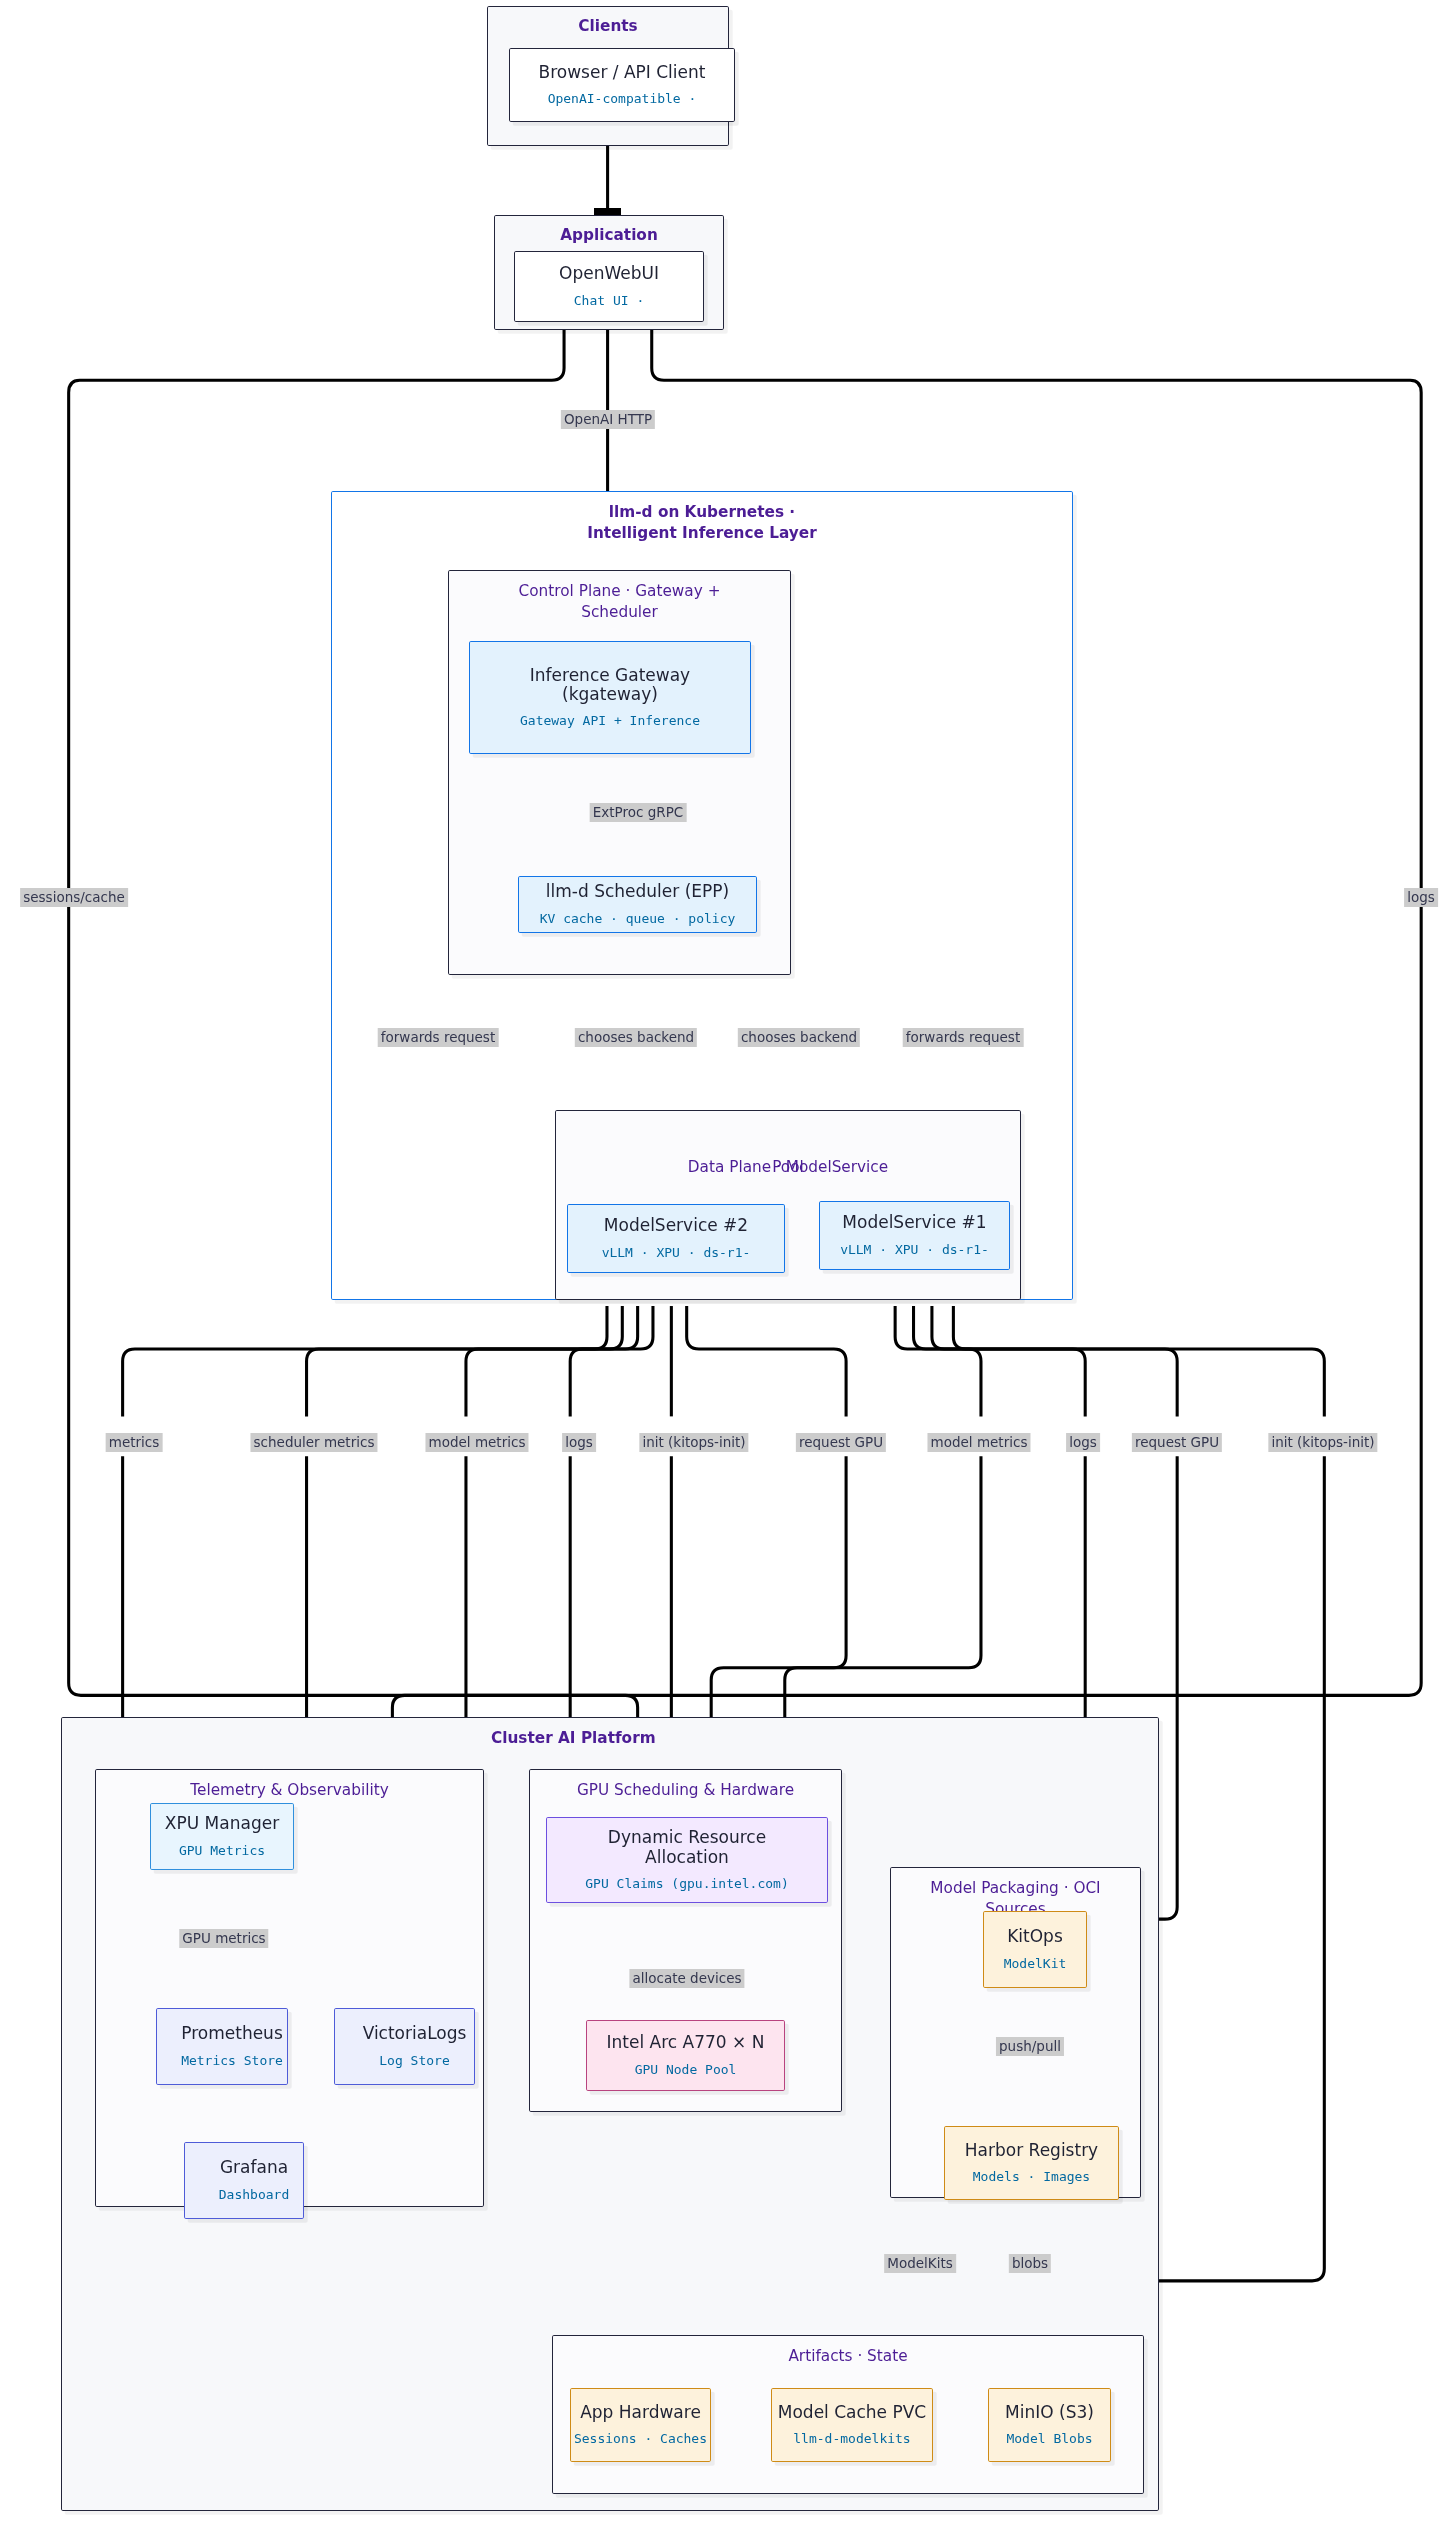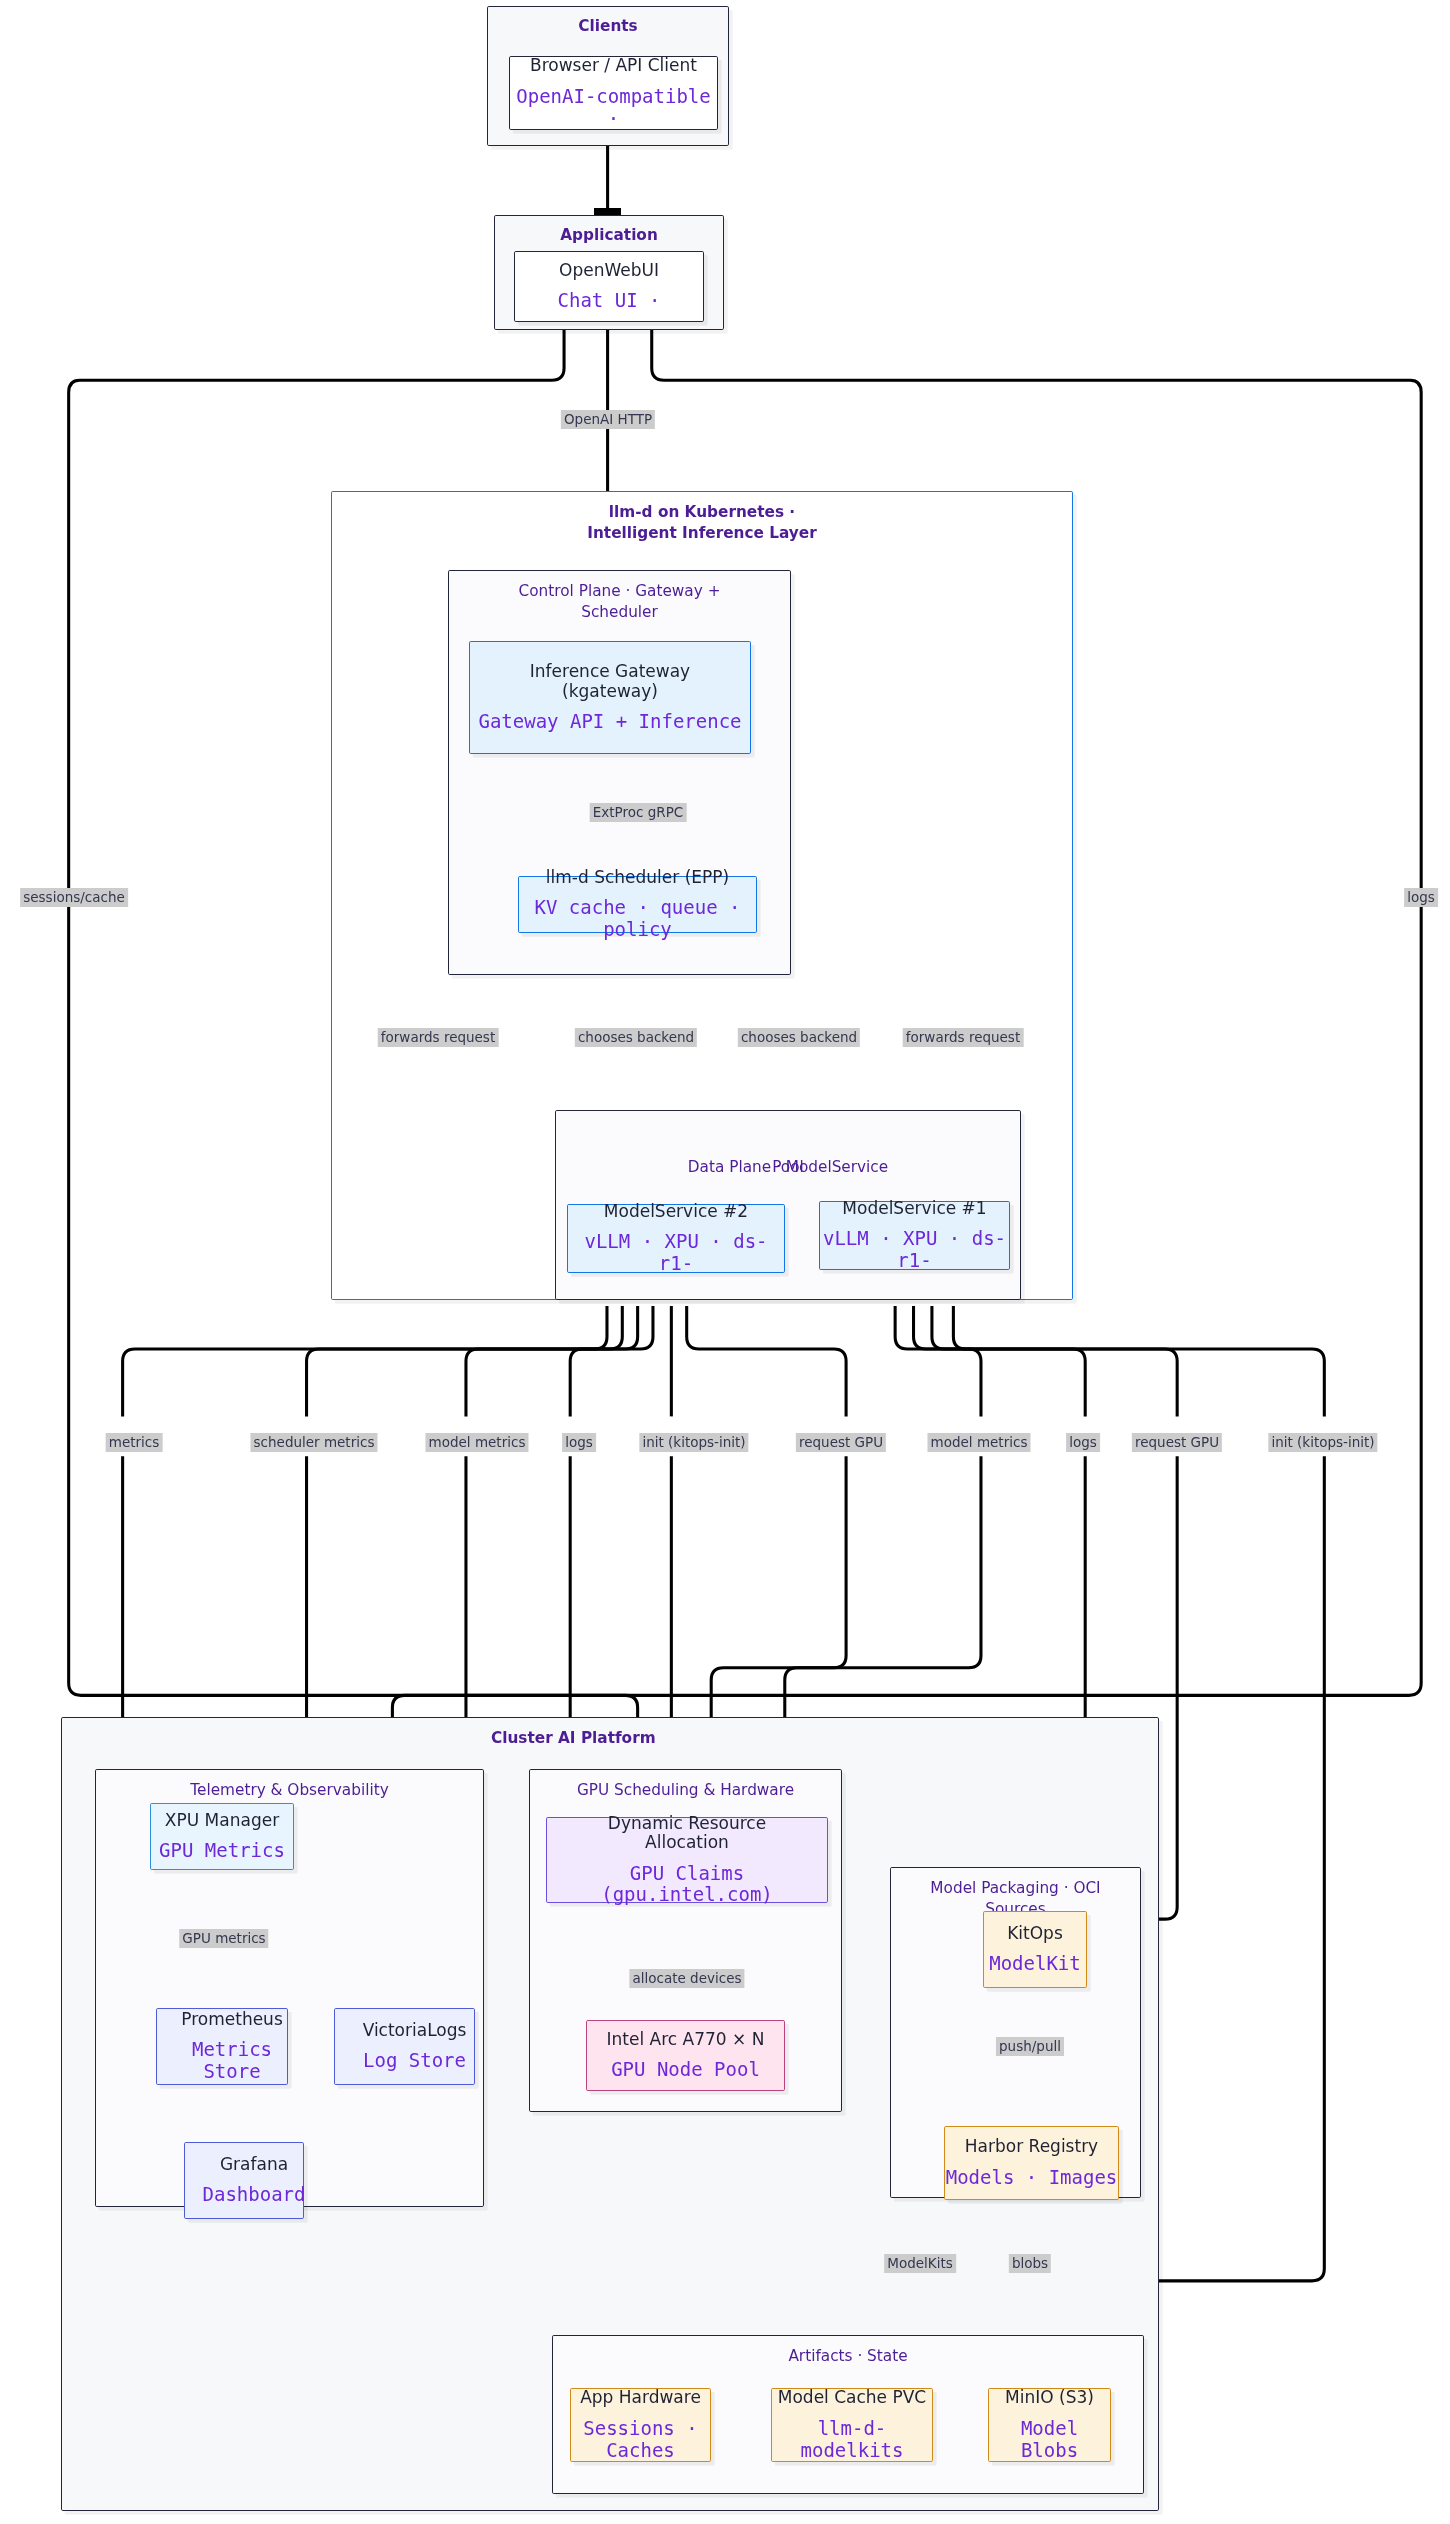--- a/index.html
+++ b/index.html
@@ -5,21 +5,21 @@
   html,body{margin:0;padding:0;background:#ffffff;}
   body{font-family:"DejaVu Sans",sans-serif;color:#1f2233;}
   #canvas{position:relative;width:1450px;height:2525px;background:#ffffff;overflow:hidden;}
 
   
   .node{position:absolute;box-sizing:border-box;display:flex;flex-direction:column;
         align-items:center;justify-content:center;text-align:center;
         border:1.8px solid #23253b;background:#ffffff;border-radius:1.8px;
         box-shadow:3.7px 3.7px 0 rgba(0,0,0,0.06);}
   .node .t1{font-size:17px;line-height:1.15;color:#1f2233;}
-  .node .t2{font-size:19px;line-height:1.15;margin-top:9.8px;color:#6d28d9;
+  .node .t2{font-size:13px;line-height:1.15;margin-top:9.8px;color:#0369a1;
             font-family:"DejaVu Sans Mono",monospace;}
 
   
   .cluster{position:absolute;box-sizing:border-box;border:1.8px solid #23253b;
            background:#f7f8fa;border-radius:1.8px;box-shadow:3.7px 3.7px 0 rgba(0,0,0,0.05);}
   .cluster-title{position:absolute;left:0;right:0;text-align:center;font-size:15.3px;
                  line-height:1.2;color:#4c1d95;}
   .cluster-title.bold{font-weight:bold;font-size:15.3px;}
   .cluster.plain{background:#fbfbfd;}
   .cluster.blue{border-color:#1275e8;background:#ffffff;}
@@ -108,21 +108,21 @@
     <path d="M1680,3240 L1680,3380" marker-end="url(#ah)"></path>
 
     <path d="M1630,3240 L1630,3280 Q1630,3300 1610,3300 L1520,3300 Q1500,3300 1500,3320 L1500,3680 Q1500,3700 1480,3700 L1440,3700 Q1420,3700 1420,3720 L1420,3880" marker-end="url(#ah)"></path>
 
     <path d="M1680,3510 L1680,3680 Q1680,3700 1680,3720 L1690,3720 L1690,3880" marker-end="url(#ah)"></path>
   </svg>
 
   <div class="cluster" style="left:487px;top:6.1px;width:242px;height:140px;">
     <div class="cluster-title bold" style="top:9.8px;">Clients</div>
   </div>
-  <div class="node" style="left:509px;top:48px;width:209px;height:74px;margin-top:8px;">
+  <div class="node" style="left:509px;top:48px;width:226px;height:74px;">
     <div class="t1">Browser / API Client</div>
     <div class="t2">OpenAI-compatible ·</div>
   </div>
 
   <div class="cluster" style="left:494px;top:215px;width:230px;height:115px;">
     <div class="cluster-title bold" style="top:9.8px;">Application</div>
   </div>
   <div class="node" style="left:514px;top:251px;width:190px;height:71px;">
     <div class="t1">OpenWebUI</div>
     <div class="t2">Chat UI ·</div>

